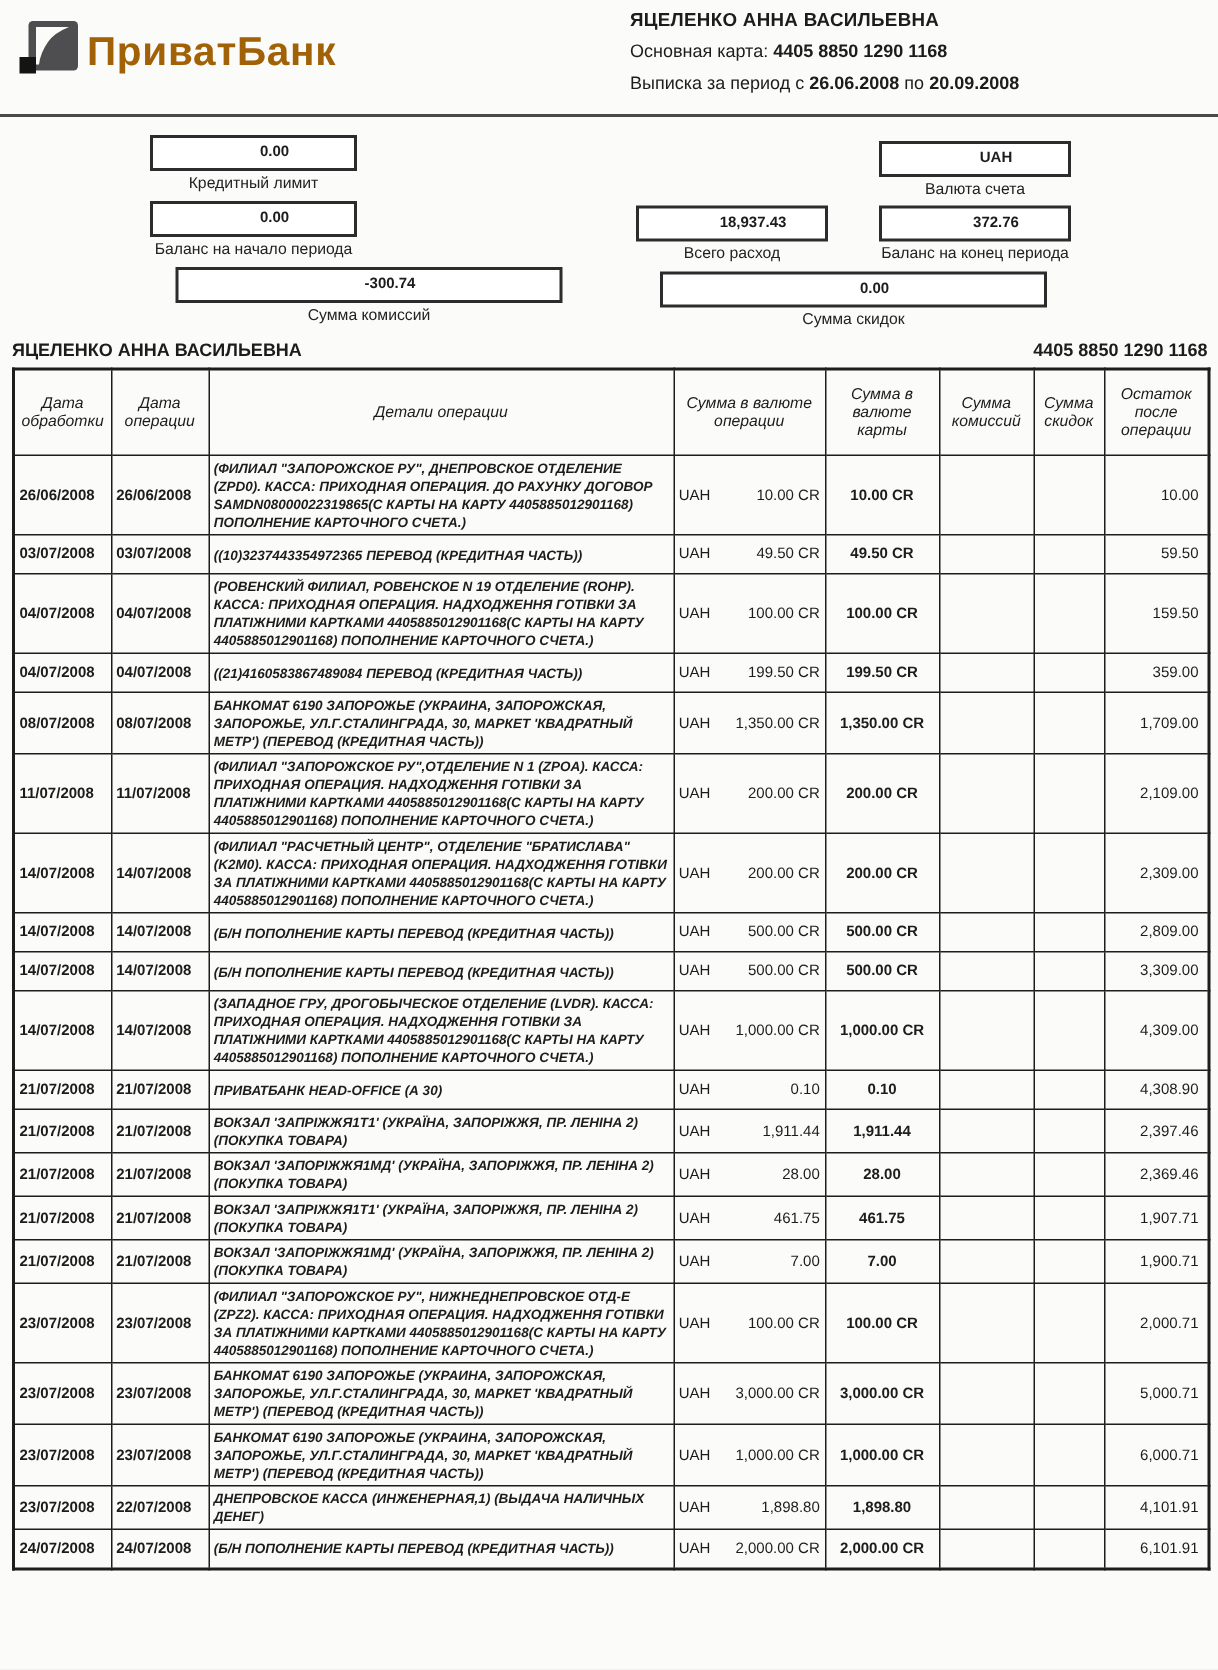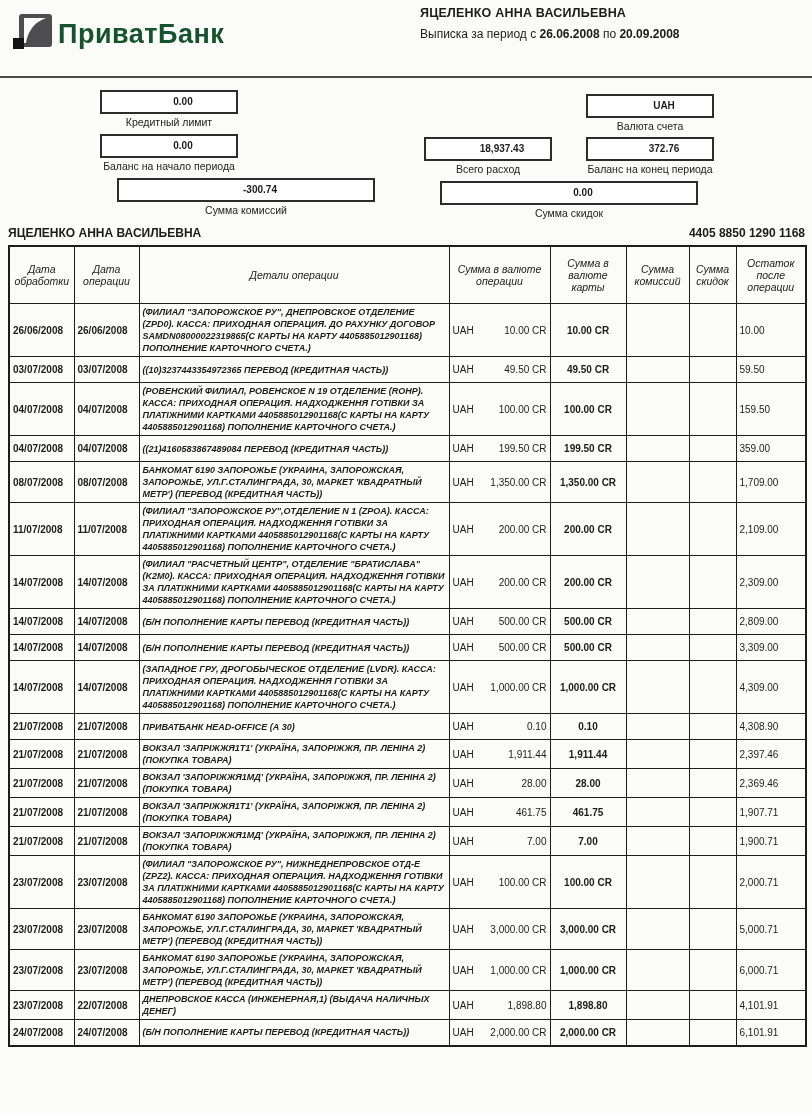--- a/index.html
+++ b/index.html
@@ -5,21 +5,21 @@
   html,body{margin:0;padding:0;background:#e9e9e7;}
   .page{
     position:relative;width:812px;height:1113px;margin:0 auto;
     background:#fbfbf9;color:#1c1c1c;
     font-family:"Liberation Sans", sans-serif;
     overflow:hidden;
   }
   
   .hdr{position:absolute;left:0;top:0;width:100%;height:78px;}
   .logo{position:absolute;left:12px;top:12px;display:flex;align-items:center;gap:4px;}
-  .logo-text{font-size:27px;font-weight:bold;color:#14532d;letter-spacing:.5px;}
+  .logo-text{font-size:27px;font-weight:bold;color:#a16207;letter-spacing:.5px;}
   .hdr-info{position:absolute;left:420px;top:6px;font-size:12px;}
   .hdr-info .line{margin-bottom:7px;}
   .cust-name{font-weight:bold;font-size:12.5px;letter-spacing:.2px;}
   .b{font-weight:bold;}
   .rule{position:absolute;left:0;top:76px;width:812px;border:0;border-top:2px solid #4a4a4a;margin:0;}
   
   .summary{position:absolute;left:0;top:82px;width:812px;height:142px;}
   .sumbox{position:absolute;text-align:center;}
   .boxval{border:2px solid #2c2c2c;background:#fff;height:20px;line-height:20px;
           font-size:10px;font-weight:bold;padding-left:28px;}
@@ -46,39 +46,43 @@
   th{font-size:10.5px;font-weight:normal;font-style:italic;text-align:center;
      padding:4px 2px;height:48px;}
   td{padding:2px 3px;}
   td.date{font-size:10px;font-weight:bold;white-space:nowrap;}
   td.det{font-size:9px;font-weight:bold;font-style:italic;line-height:12px;text-align:left;}
   td.sop{font-size:10px;}
   .sop-in{display:flex;justify-content:space-between;align-items:center;}
   .sop-cur{font-size:10px;}
   .sop-amt{font-size:10px;text-align:right;white-space:nowrap;}
   td.scd{font-size:10px;font-weight:bold;text-align:center;white-space:nowrap;}
-  td.bal{font-size:10px;text-align:left;white-space:nowrap;padding-right:20px;}
+  td.bal{font-size:10px;text-align:right;white-space:nowrap;padding-right:6px;}
   tr.r1{height:26px;}
 </style>
 </head>
 <body>
 
 <div class="page">
 
   <div class="hdr">
     <div class="logo">
       <svg width="42" height="44" viewBox="0 0 42 44">
         <rect x="7" y="2" width="33" height="33" rx="3" fill="#4e4e50"></rect>
         <path d="M12 6 L34 6 Q24 10 20 16 Q15 23 14 31 L12 31 Z" fill="#fbfbf9"></path>
         <rect x="1" y="26" width="11" height="11" fill="#141414"></rect>
       </svg>
       <span class="logo-text">ПриватБанк</span>
     </div>
     <div class="hdr-info">
       <div class="line cust-name">ЯЦЕЛЕНКО АННА ВАСИЛЬЕВНА</div>
+      <div class="line">
+        <span>Основная карта:</span>
+        <span class="b">4405 8850 1290 1168</span>
+      </div>
       <div class="line">
         <span>Выписка за период с</span>
         <span class="b">26.06.2008</span>
         <span>по</span>
         <span class="b">20.09.2008</span>
       </div>
     </div>
   </div>
   <hr class="rule">
 

